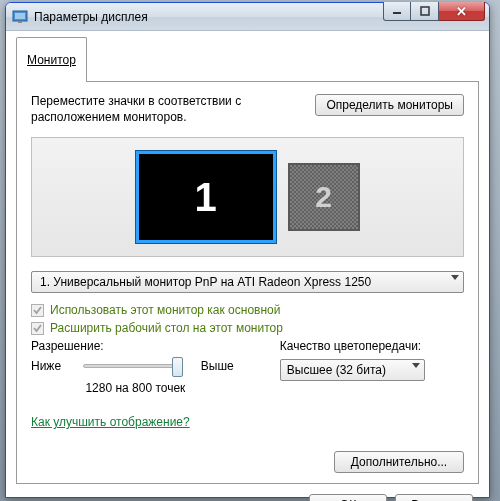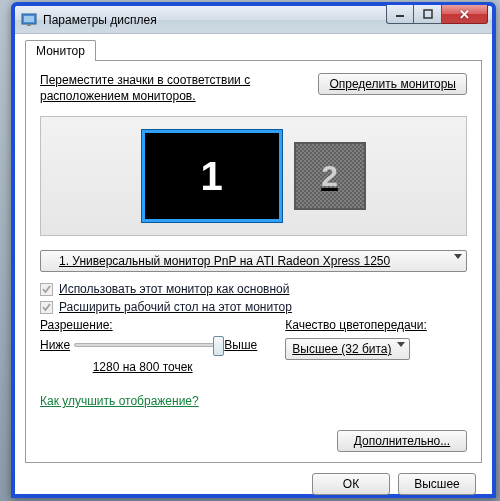--- a/index.html
+++ b/index.html
@@ -1,53 +1,53 @@
 <!DOCTYPE html>
 <html><head>
 <meta charset="utf-8">
 <style>
 * { box-sizing: border-box; margin: 0; padding: 0; font-family: "Segoe UI", Tahoma, sans-serif; font-size: 12px; }
 body { background: linear-gradient(to bottom, #b8c5d0, #8a9aa8); width: 500px; height: 501px; overflow: hidden; }
-.window { position: absolute; left: 11px; top: 2px; width: 485px; height: 496px; background: #fff; border: 4px solid #1d4ed8; border-radius: 6px 6px 0 0; box-shadow: 0 2px 10px rgba(0,0,0,0.4); }
+.window { position: absolute; left: 5px; top: 2px; width: 485px; height: 496px; background: #fff; border: 1px solid #1d4ed8; border-radius: 6px 6px 0 0; box-shadow: 0 2px 10px rgba(0,0,0,0.4); }
 .titlebar { height: 28px; background: linear-gradient(to bottom, #e8eef5 0%, #d5dfe9 50%, #c5d2de 51%, #d0dae5 100%); border-radius: 5px 5px 0 0; display: flex; align-items: center; padding: 0 6px; border-bottom: 1px solid #b0bcc8; }
 .titlebar-icon { width: 16px; height: 16px; margin-right: 6px; }
 .titlebar-text { flex: 1; color: #000; }
 .win-btns { position: absolute; top: -1px; right: 4px; display: flex; }
 .win-btn { width: 28px; height: 19px; border: 1px solid #4a5a6a; border-top: none; background: linear-gradient(to bottom, #e8eef5, #c5d2de); display: flex; align-items: center; justify-content: center; font-family: Arial; }
 .win-btn.min { border-radius: 0 0 0 3px; }
 .win-btn.max { border-left: none; }
 .win-btn.close { width: 46px; border-radius: 0 0 3px 0; background: linear-gradient(to bottom, #e9a0a0 0%, #d96060 49%, #c83838 50%, #c04040 100%); border-color: #8a2020; color: #fff; border-left: none; }
 .close-x { font-size: 13px; font-weight: bold; color: #fff; text-shadow: 0 0 2px rgba(0,0,0,0.5); }
 .client { position: absolute; top: 28px; left: 0; right: 0; bottom: 0; background: #fff; padding: 6px 10px; }
 .tabs { position: relative; }
-.tab { display: inline-block; padding: 3px 10px; border: 1px solid #9a9a9a; border-bottom: none; background: #fff; border-radius: 2px 2px 0 0; position: relative; z-index: 2; }
-.tab-panel { border: 1px solid #9a9a9a; margin-top: -1px; padding: 12px 14px 10px; position: relative; text-decoration: underline; }
+.tab { display: inline-block; padding: 15px 10px; border: 1px solid #9a9a9a; border-bottom: none; background: #fff; border-radius: 2px 2px 0 0; position: relative; z-index: 2; text-decoration: underline; }
+.tab-panel { border: 1px solid #9a9a9a; margin-top: -1px; padding: 12px 14px 10px; position: relative; }
 .top-row { display: flex; justify-content: space-between; align-items: flex-start; margin-bottom: 12px; }
 .instr { max-width: 220px; line-height: 1.3; }
 .btn { background: linear-gradient(to bottom, #fafafa, #e4e4e4); border: 1px solid #8a8a8a; border-radius: 3px; padding: 3px 10px; cursor: pointer; min-height: 22px; }
 .monitor-area { background: linear-gradient(to bottom, #f2f2f2, #e6e6e6); border: 1px solid #c0c0c0; height: 120px; display: flex; align-items: center; justify-content: center; gap: 12px; margin-bottom: 14px; }
 .mon { position: relative; display: flex; align-items: center; justify-content: center; }
 .mon1 { width: 140px; height: 92px; background: #000; border: 3px solid #2ea1ff; box-shadow: 0 0 0 1px #0a5a9a; }
 .mon2 { width: 72px; height: 68px; background: repeating-conic-gradient(#606060 0% 25%, #808080 0% 50%) 0 0/4px 4px; border: 2px solid #585858; }
 .mon-num { color: #fff; font-size: 40px; font-weight: bold; font-family: Arial; }
 .mon2 .mon-num { font-size: 30px; color: #d0d0d0; }
-.dropdown { width: 100%; border: 1px solid #8a8a8a; border-radius: 2px; height: 22px; display: flex; align-items: center; padding: 0 18px; background: linear-gradient(to bottom, #fafafa, #e8e8e8); position: relative; margin-bottom: 10px; }
+.dropdown { width: 100%; border: 1px solid #8a8a8a; border-radius: 2px; height: 22px; display: flex; align-items: center; padding: 0 8px; background: linear-gradient(to bottom, #fafafa, #e8e8e8); position: relative; margin-bottom: 10px; }
 .dd-arrow { position: absolute; right: 4px; top: 3px; border-left: 4px solid transparent; border-right: 4px solid transparent; border-top: 5px solid #444; }
-.check-row { display: flex; align-items: center; margin: 4px 0; color: #0f172a; }
+.check-row { display: flex; align-items: center; margin: 4px 0; color: #4d7c0f; }
 .chk { width: 13px; height: 13px; border: 1px solid #b0b0b0; background: #f0f0f0; margin-right: 6px; display: flex; align-items: center; justify-content: center; }
 .chk svg { width: 11px; height: 11px; }
 .row-2col { display: flex; }
 .col-l { flex: 1.35; }
 .col-r { flex: 1; }
 .lbl { margin-bottom: 6px; }
-.slider-row { display: flex; align-items: center; gap: 4px; }
+.slider-row { display: flex; align-items: center; gap: 22px; }
 .slider-track { flex: 1; height: 4px; background: #d8d8d8; border: 1px solid #b0b0b0; border-radius: 2px; position: relative; }
 .slider-thumb { position: absolute; right: -5px; top: -8px; width: 11px; height: 20px; background: linear-gradient(to bottom, #f4f8fb, #d8e6ef); border: 1px solid #6a8aa0; border-radius: 2px; }
 .res-text { text-align: center; margin-top: 8px; margin-left: -40px; }
-.quality-dd { border: 1px solid #8a8a8a; border-radius: 2px; height: 22px; display: flex; align-items: center; padding: 0 6px; background: linear-gradient(to bottom, #fafafa, #e8e8e8); position: relative; width: 125px; }
+.quality-dd { border: 1px solid #8a8a8a; border-radius: 2px; height: 22px; display: flex; align-items: center; padding: 0 6px; background: linear-gradient(to bottom, #fafafa, #e8e8e8); position: relative; width: 145px; }
 .link { color: #15803d; text-decoration: underline; cursor: pointer; margin-top: 20px; display: inline-block; }
 .adv-row { display: flex; justify-content: flex-end; margin-top: 22px; }
 .bottom-bar { display: flex; justify-content: flex-end; gap: 8px; padding: 10px 6px 6px; }
 .bottom-bar .btn { min-width: 78px; }
 .btn.disabled { color: #888; }
 </style>
 </head>
 <body>
 
 <div class="window">

